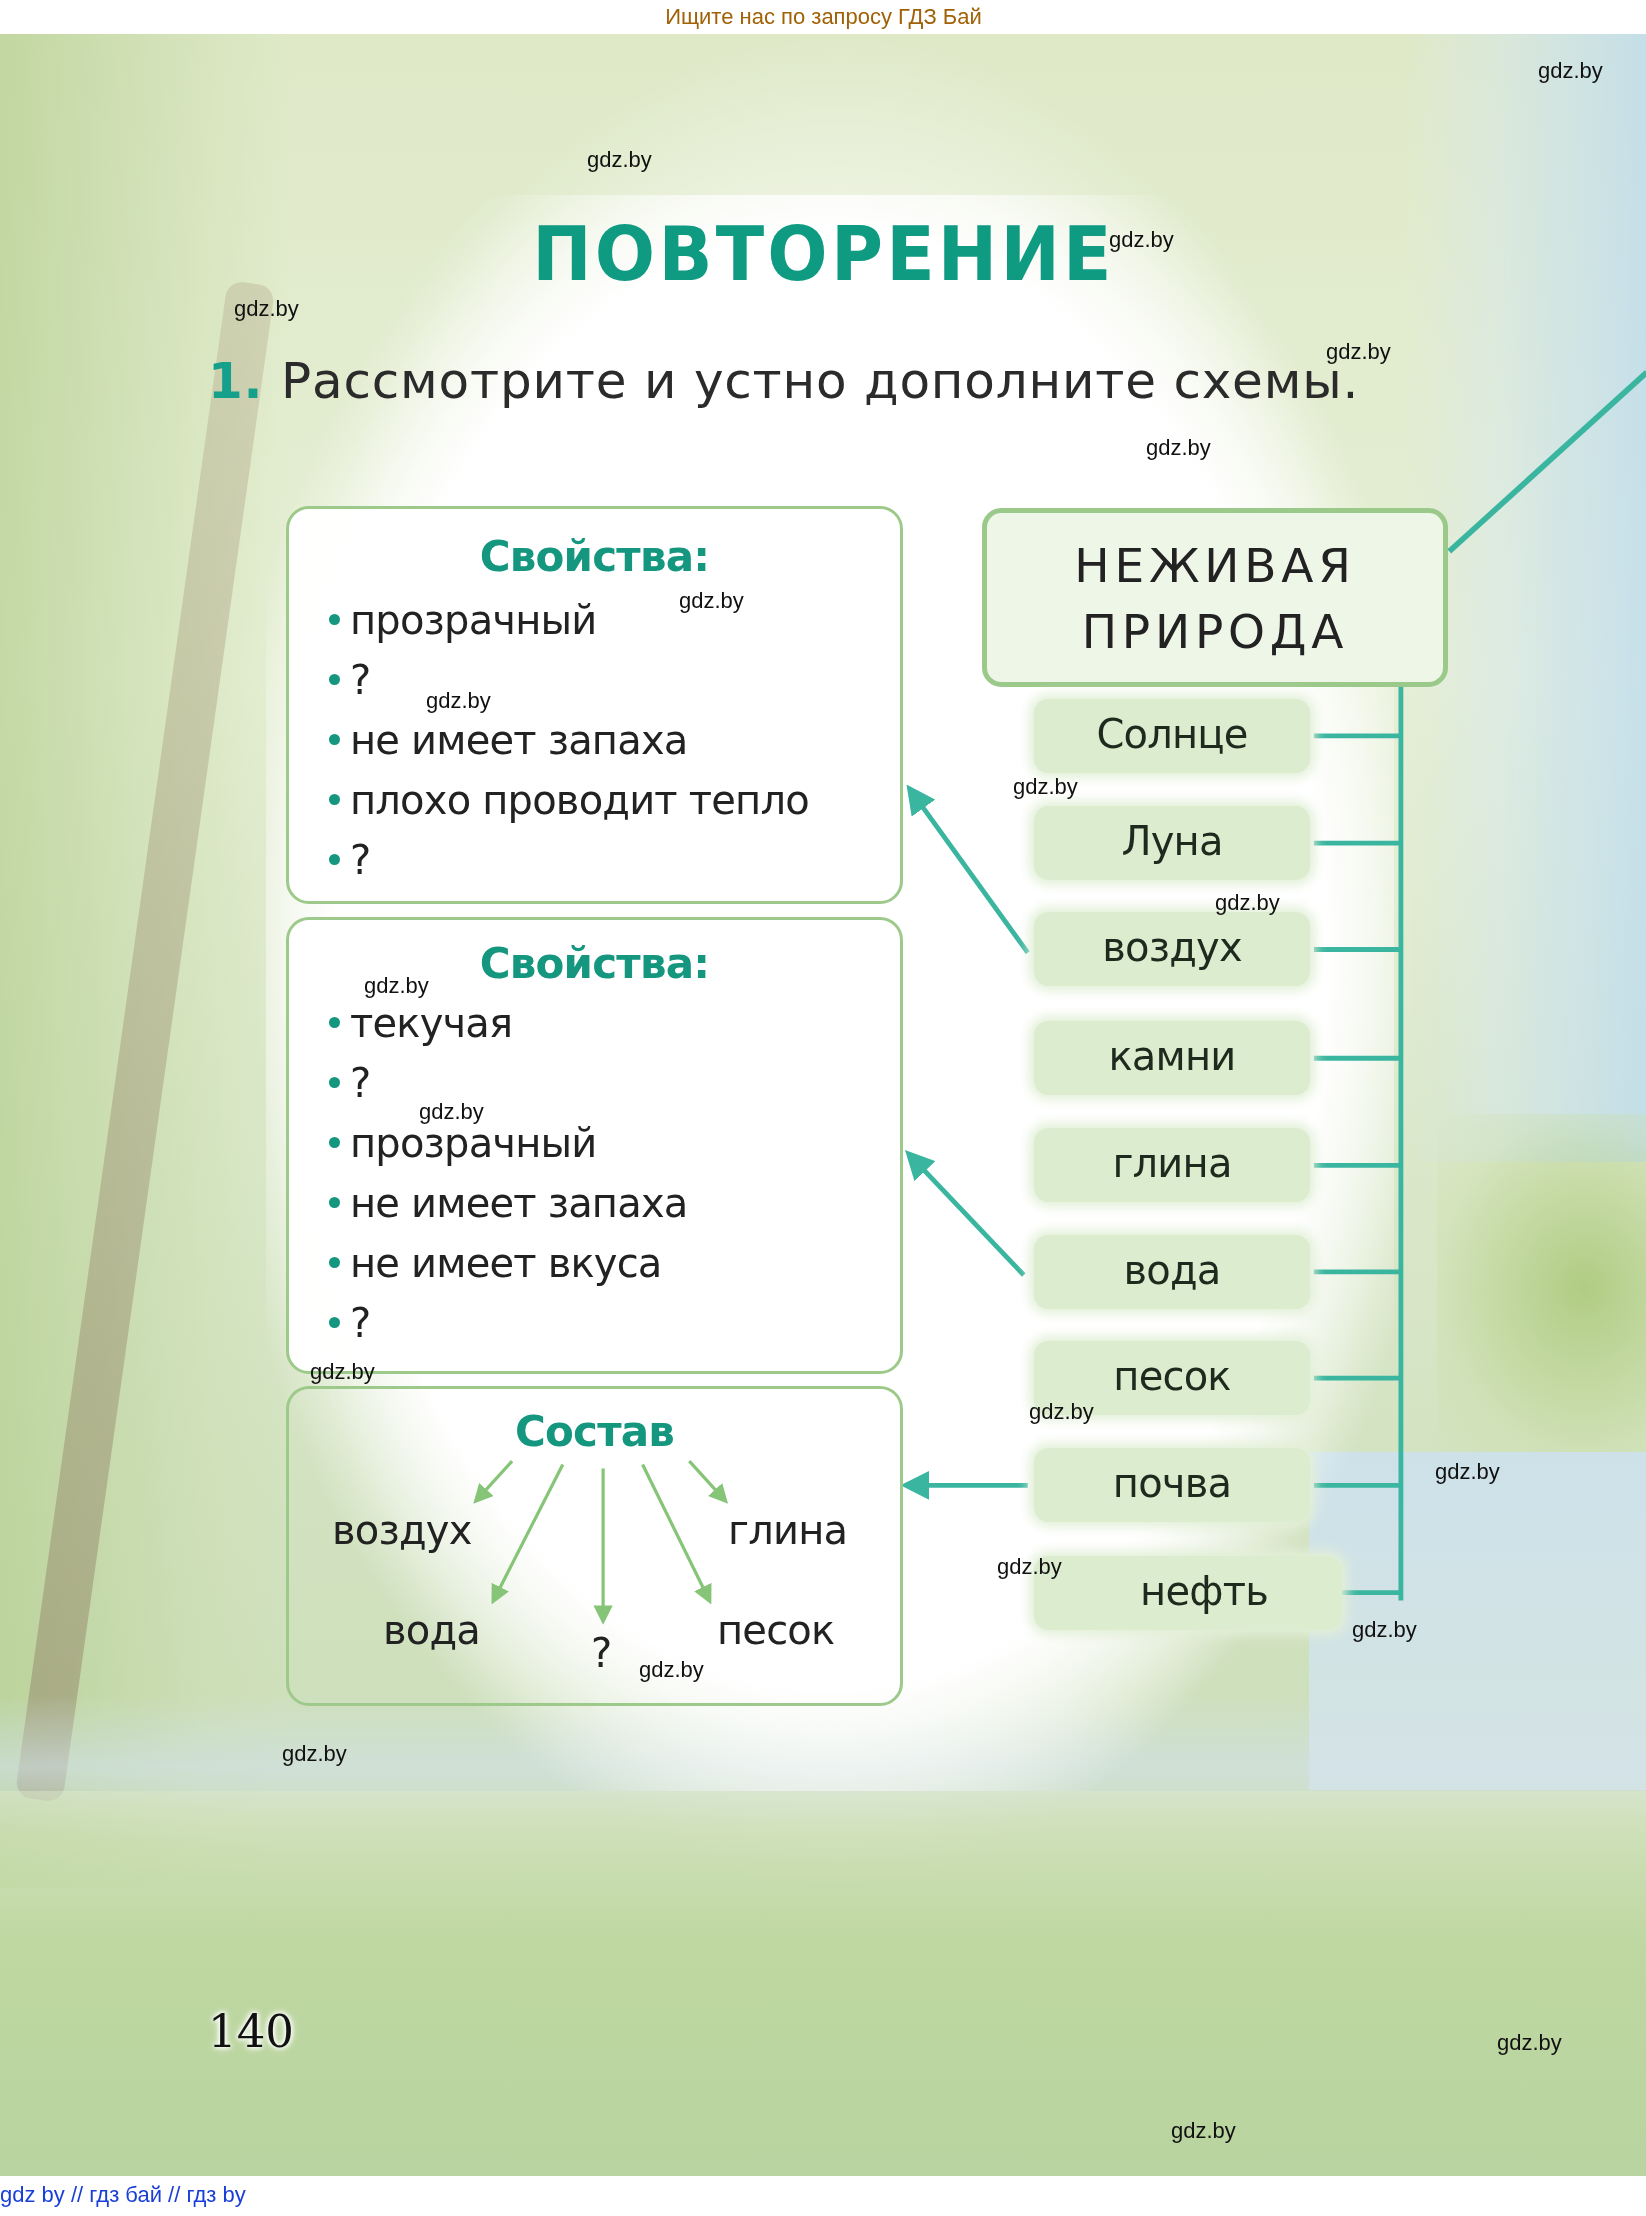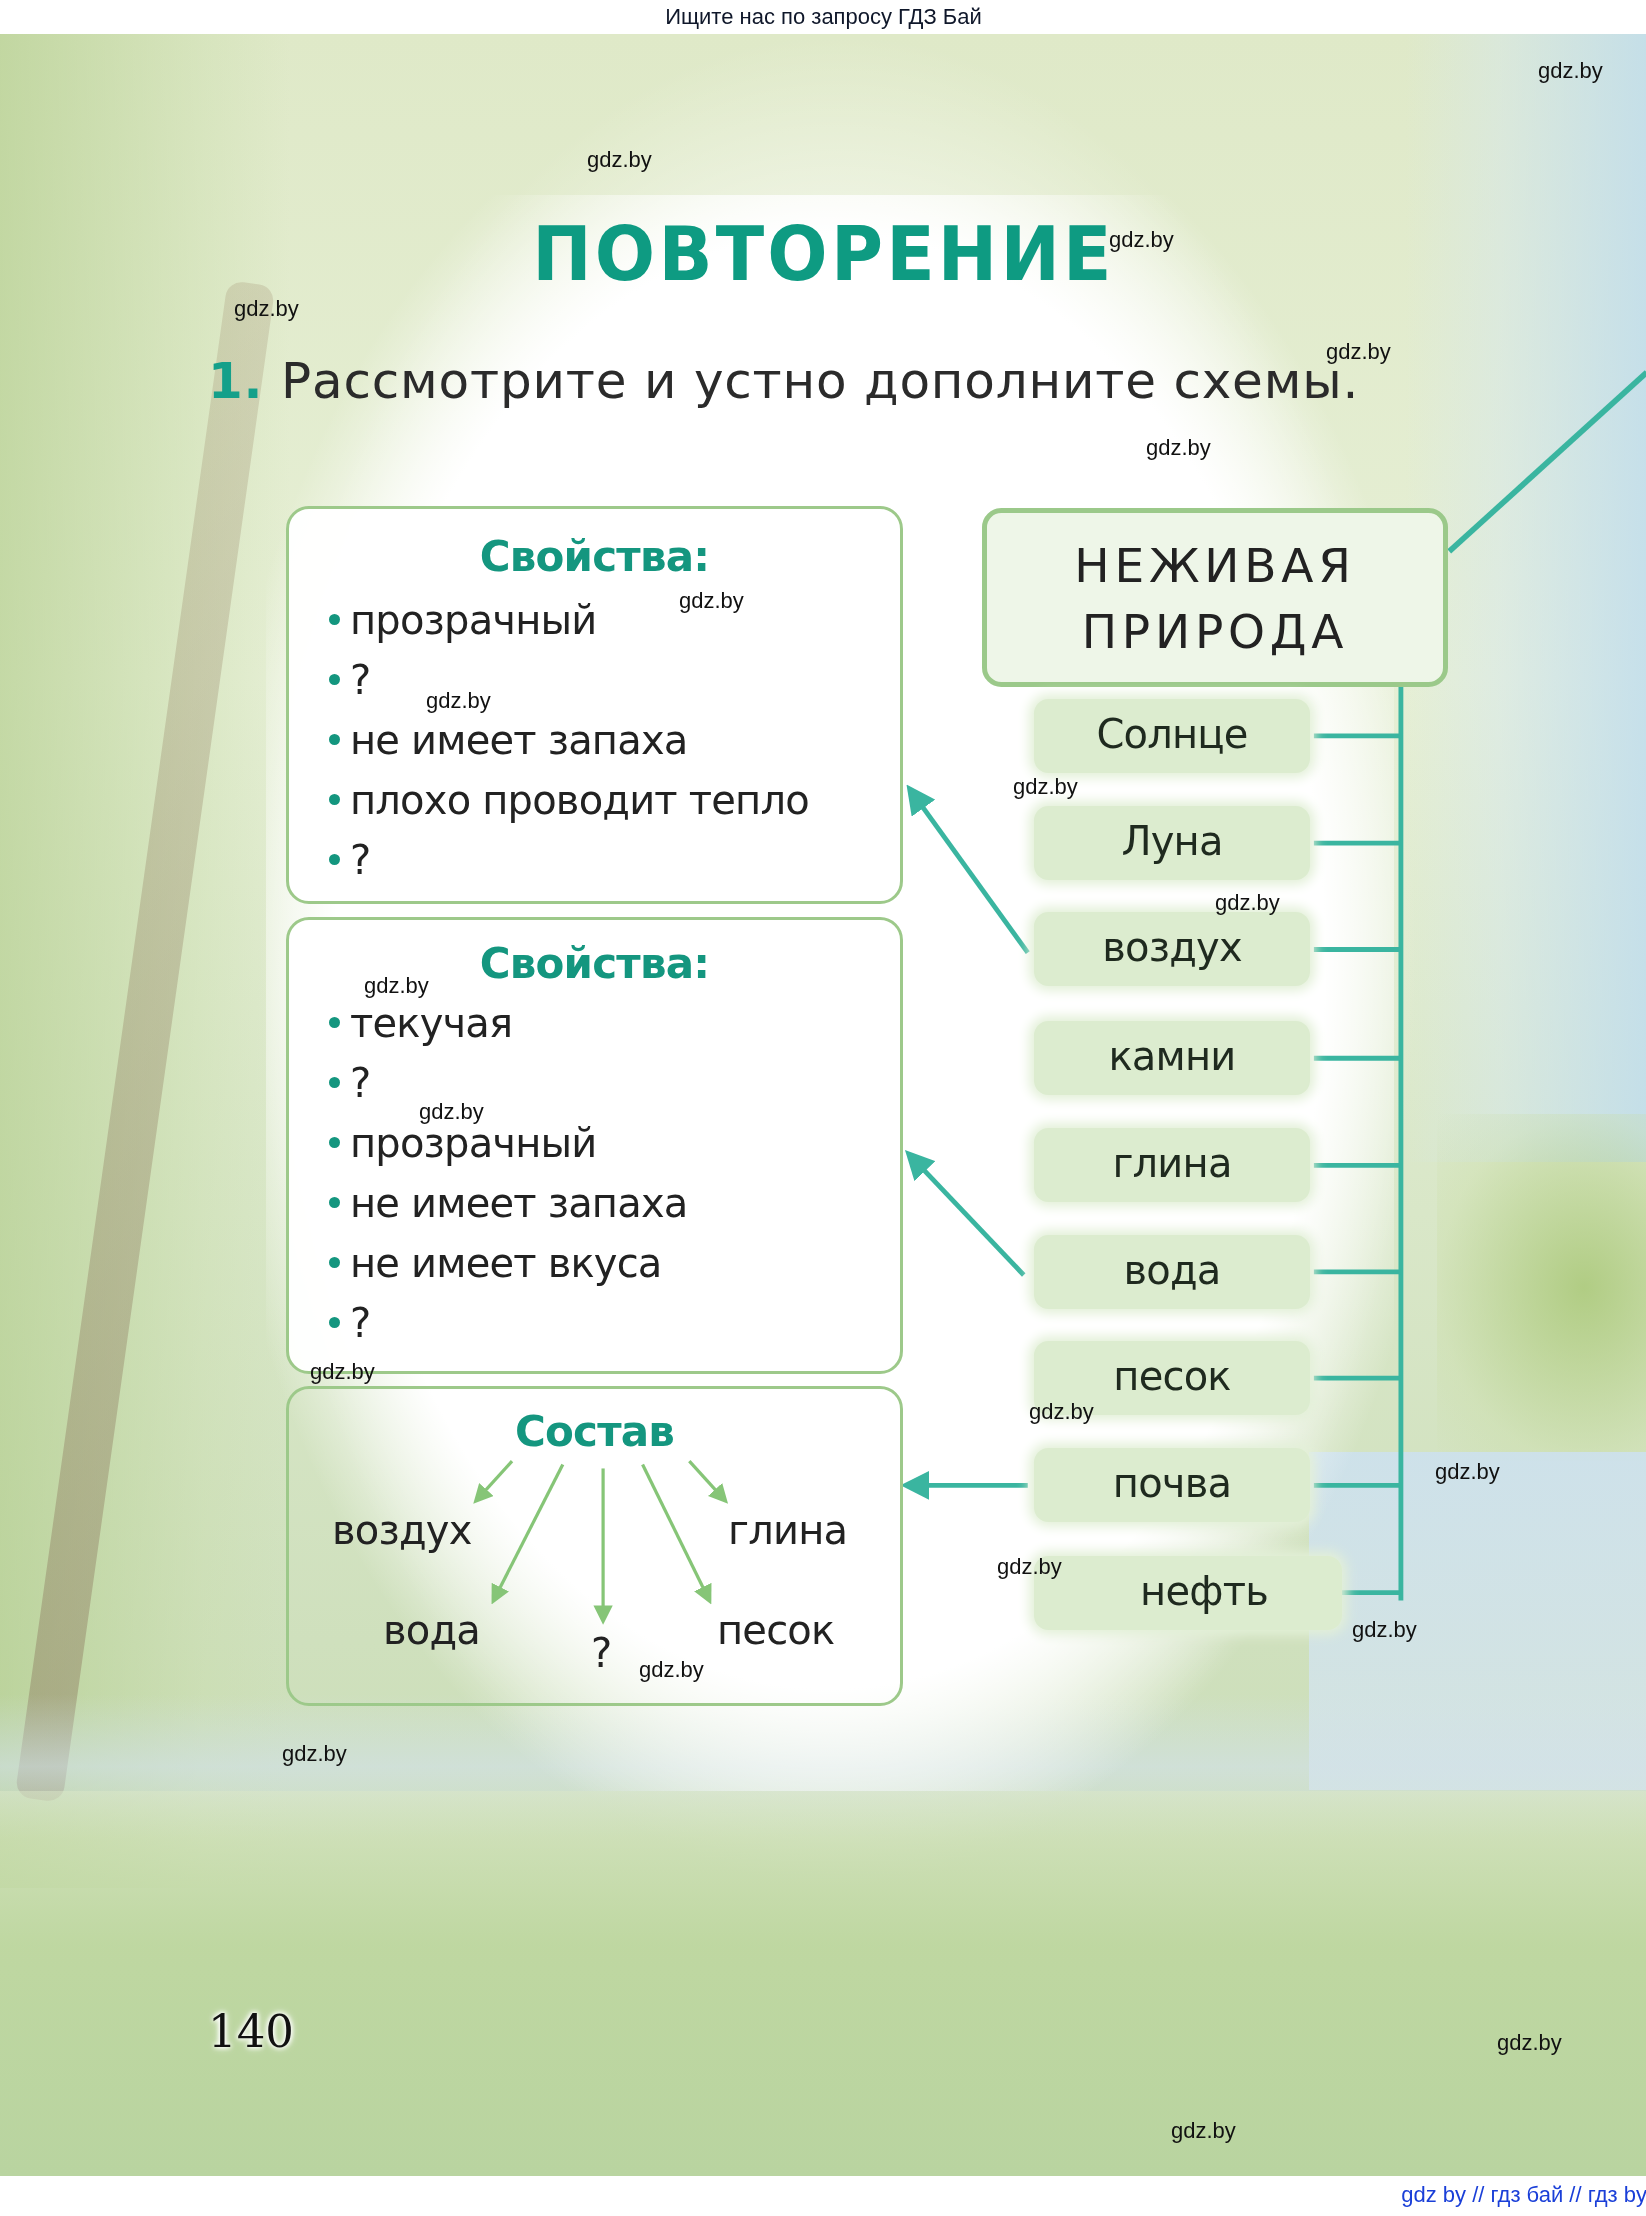--- a/index.html
+++ b/index.html
@@ -1,18 +1,18 @@
 <!DOCTYPE html>
 <html style="font-size:13px"><head>
 <meta charset="utf-8">
 <style>
   html, body { margin:0; padding:0; }
   body { width:1647px; height:2216px; position:relative; overflow:hidden; background:#ffffff; font-family:"DejaVu Sans", sans-serif; }
   .top-banner { position:absolute; left:0; top:0; width:1647px; height:34px; background:#fff; text-align:center; }
-  .top-banner span { font-family:"Liberation Sans", sans-serif; font-size:22px; color:#0f172a; line-height:34px; }
+  .top-banner span { font-family:"Liberation Sans", sans-serif; font-size:22px; color:#a16207; line-height:34px; }
   .page { position:absolute; left:0; top:34px; width:1647px; height:2142px; overflow:hidden;
     background:
       radial-gradient(ellipse 580px 927px at 838px 927px, rgba(255,255,255,1) 55%, rgba(255,255,255,0) 100%),
       linear-gradient(180deg, #dfe9c8 0%, #e6efd5 30%, #d9e7c8 55%, #cfe0bd 75%, #c6dbb0 100%);
   }
   .bg-trees-left { position:absolute; left:0; top:0; width:290px; height:1854px;
     background: linear-gradient(90deg, rgba(178,205,140,0.65), rgba(200,220,170,0.35) 70%, rgba(255,255,255,0)); }
   .bg-trunk { position:absolute; left:121px; top:242px; width:48px; height:1531px; background:linear-gradient(180deg, rgba(160,140,110,0.25), rgba(140,120,95,0.45)); transform:rotate(8deg); border-radius:16px; }
   .bg-sky-right { position:absolute; right:0; top:0; width:242px; height:1128px;
     background: linear-gradient(270deg, rgba(190,220,240,0.8), rgba(210,230,245,0.4) 60%, rgba(255,255,255,0)); }
@@ -34,21 +34,21 @@
   .box { position:absolute; border:3.2px solid #9dc98a; border-radius:23px; background:rgba(255,255,255,0.96); box-sizing:border-box; }
   .box-title { position:absolute; left:0; width:100%; text-align:center; font-family:"DejaVu Sans", sans-serif; font-weight:bold; font-size:42px; color:#14967f; letter-spacing:-0.8px; }
   .bullet-list { position:absolute; left:40px; list-style:none; margin:0; padding:0; }
   .bullet-list li { font-family:"DejaVu Sans", sans-serif; font-size:40px; color:#222; height:60px; line-height:60px; white-space:nowrap; letter-spacing:-0.8px; }
   .dot { display:inline-block; width:11.3px; height:11.3px; border-radius:50%; background:#14967f; margin-right:9.7px; vertical-align:middle; position:relative; top:-3.2px; }
   .comp-word { position:absolute; font-family:"DejaVu Sans", sans-serif; font-size:40px; color:#222; letter-spacing:-0.8px; }
   .root-box { position:absolute; left:982px; top:474px; width:466px; height:179px; border:5.6px solid #9bc98a; border-radius:19.3px; background:#eef6e8; box-sizing:border-box; text-align:center; }
   .root-box div { font-family:"DejaVu Sans", sans-serif; font-size:47px; color:#222; letter-spacing:4.8px; line-height:66px; }
   .pill { position:absolute; left:1034px; width:276px; height:74px; border-radius:14.5px; background:#dceccf; box-shadow:0 0 11.3px 4.8px #e3f0d8; text-align:center; font-family:"DejaVu Sans", sans-serif; font-size:40px; color:#1f2a1f; line-height:71px; letter-spacing:-0.8px; }
   .page-num { position:absolute; left:208px; top:1971px; font-family:"DejaVu Serif", serif; font-size:45px; color:#111; text-shadow:0 0 4.8px #fff, 0 0 4.8px #fff, 0 0 8px #fff; }
-  .footer { position:absolute; left:0; top:2176px; width:1647px; height:40px; background:#fff; text-align:right; }
+  .footer { position:absolute; left:0; top:2176px; width:1647px; height:40px; background:#fff; text-align:left; }
   .footer span { font-family:"Liberation Sans", sans-serif; font-size:22px; color:#1a3fd8; line-height:37px; }
   svg.lines { position:absolute; left:0; top:0; }
 </style>
 </head>
 <body>
 
 <div class="top-banner">
   <span>Ищите нас по запросу ГДЗ Бай</span>
 </div>
 

